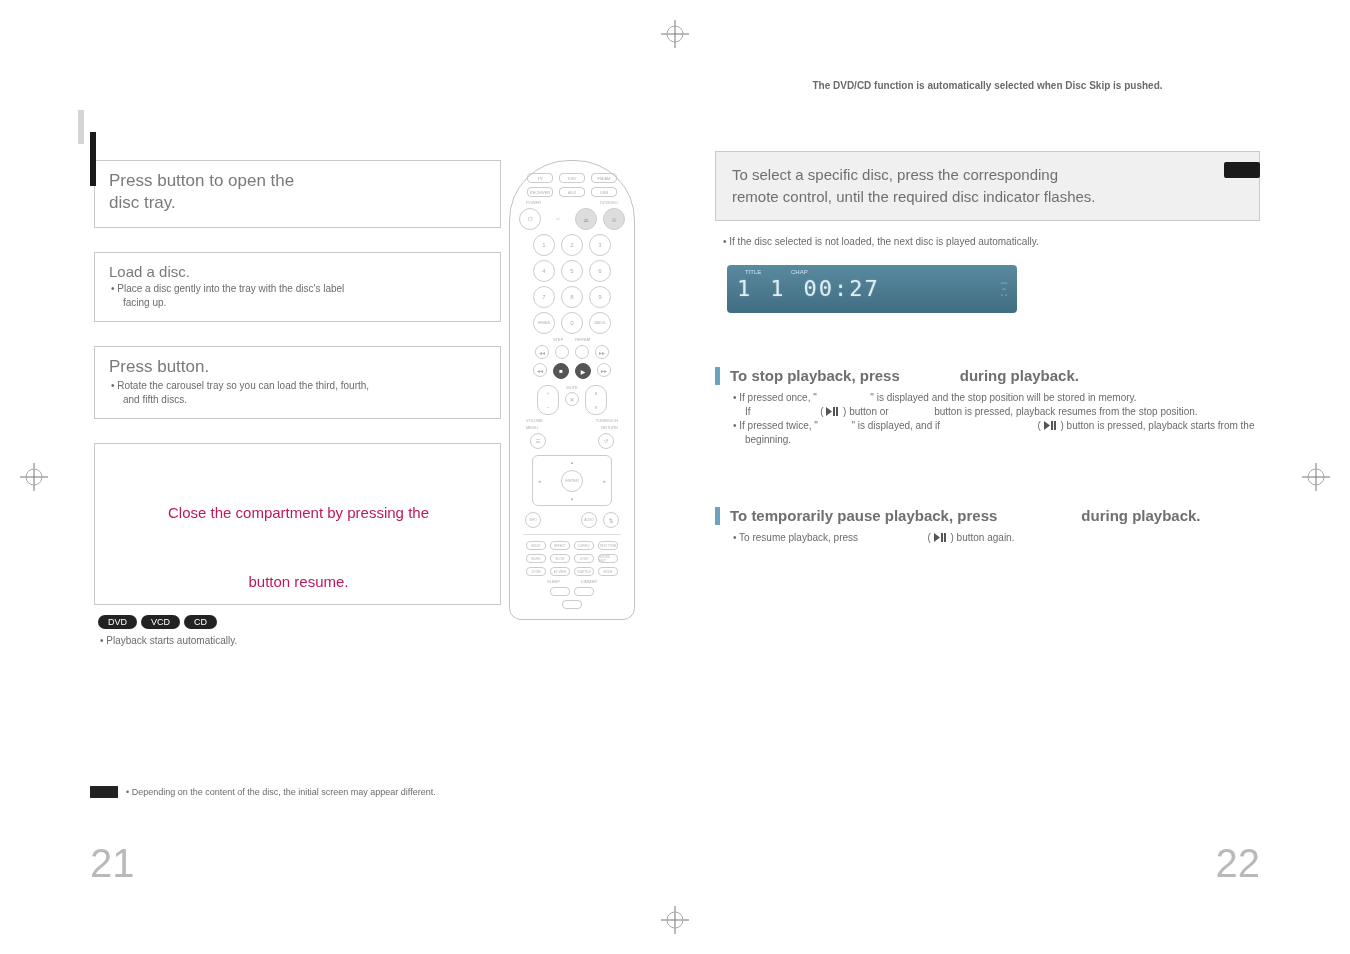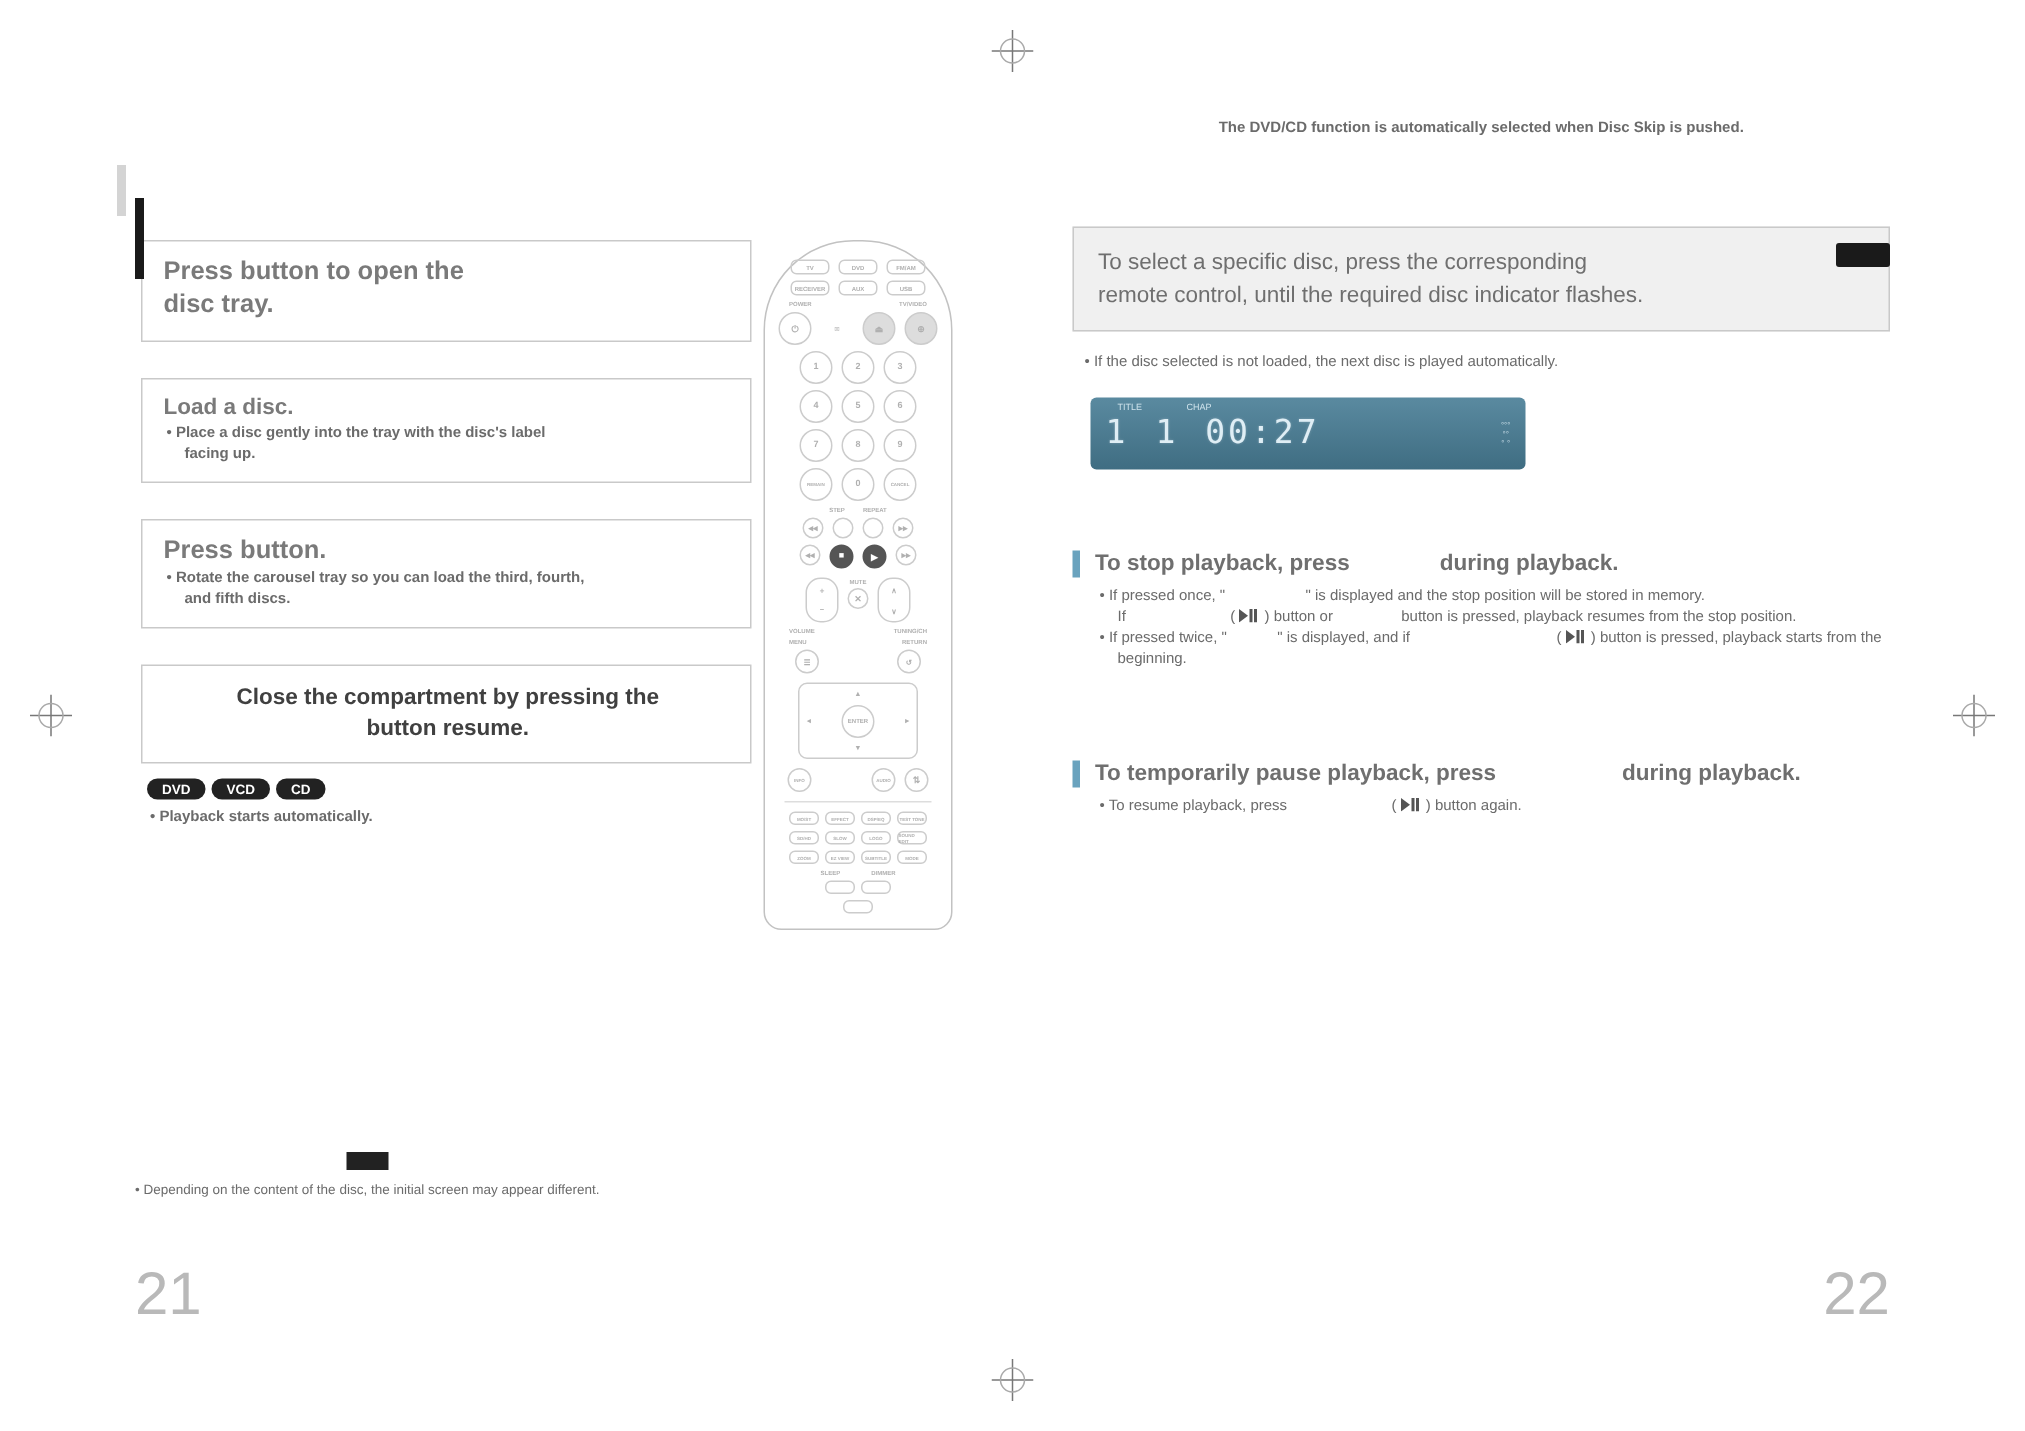--- a/index.html
+++ b/index.html
@@ -25,32 +25,31 @@
     top: 70px; left: 50px; right: 50px; bottom: 60px;
     display: flex;
   }
   .page { width: 50%; position: relative; padding: 10px 40px 20px 40px; }
 
   
   .left-content {
     display: flex;
     gap: 8px;
     margin-top: 80px;
-    font-weight: bold;
   }
   .steps { flex: 1; margin-left: 4px; }
   .step {
     border: 1px solid #c9c9c9;
     padding: 10px 12px 12px 14px;
     margin-bottom: 6px;
     background: #fff;
   }
   .step .lead { font-size: 17px; color: #7a7a7a; margin-bottom: 2px; }
   .step .lead-compact { font-size: 15px; color: #7a7a7a; margin-bottom: 2px; }
-  .step .lead-center { font-size: 15px; color: #404040; text-align: center; line-height: 1.4; }
+  .step .lead-center { font-size: 15px; color: #be185d; text-align: center; line-height: 1.4; margin-top: 48px; }
   .step .detail { font-size: 10px; color: #6b6b6b; line-height: 1.35; padding-left: 8px; text-indent: -6px; }
   .steps-gap { height: 18px; }
 
   .pill-row { margin-top: 10px; display: flex; align-items: center; gap: 4px; margin-left: 4px; }
   .pill {
     font-size: 9px; color: #fff; background: #222;
     padding: 2px 10px; border-radius: 999px;
   }
   .pill-note { font-size: 10px; color: #6b6b6b; margin-left: 4px; margin-top: 6px; padding-left: 8px; text-indent: -6px; }
 
@@ -68,21 +67,21 @@
   .r-btn-circ { width: 22px; height: 22px; border: 1px solid #ccc; border-radius: 50%; display: flex; align-items: center; justify-content: center; font-size: 6px; }
   .r-btn-circ.filled { background: #ddd; }
   .r-btn-circ.dark { background: #555; border-color:#555; color:#fff; }
   .r-rocker { width: 22px; border: 1px solid #ccc; border-radius: 10px; display: flex; flex-direction: column; align-items: center; }
   .r-rocker div { height: 14px; display:flex; align-items:center; justify-content:center; width:100%;}
   .r-dpad { width: 80px; height: 66px; border: 1px solid #ccc; border-radius: 6px; position: relative; margin: 4px 0; display:flex; align-items:center; justify-content:center;}
   .r-ring { width: 22px; height: 22px; border:1px solid #ccc; border-radius:50%; display:flex; align-items:center; justify-content:center; font-size:4px;}
   .r-mini { width:20px; height:9px; border:1px solid #ccc; border-radius:4px; font-size:3px; display:flex; align-items:center; justify-content:center;}
   .r-label-row { display: flex; justify-content: space-between; width: 92px; font-size: 4px; margin: 1px 0; }
 
-  .note-row { position: absolute; left: 40px; bottom: 96px; display: flex; align-items: center; gap: 8px; flex-direction: column; }
+  .note-row { position: absolute; left: 40px; bottom: 96px; display: flex; align-items: center; gap: 8px; }
   .note-badge { width: 28px; height: 12px; background: #222; }
   .note-text { font-size: 9px; color: #6b6b6b; }
 
   .pgnum { position: absolute; bottom: 8px; font-size: 40px; color: #b9b9b9; font-weight: 300; }
   .pgnum.left { left: 40px; }
   .pgnum.right { right: 40px; }
 
   .black-tab { position: absolute; left: 40px; top: 62px; width: 6px; height: 54px; background: #1a1a1a; }
   .grey-tab { position: absolute; left: 28px; top: 40px; width: 6px; height: 34px; background: #d4d4d4; }
   .black-blob-r { position: absolute; right: 40px; top: 92px; width: 36px; height: 16px; background: #1a1a1a; border-radius: 2px;}

